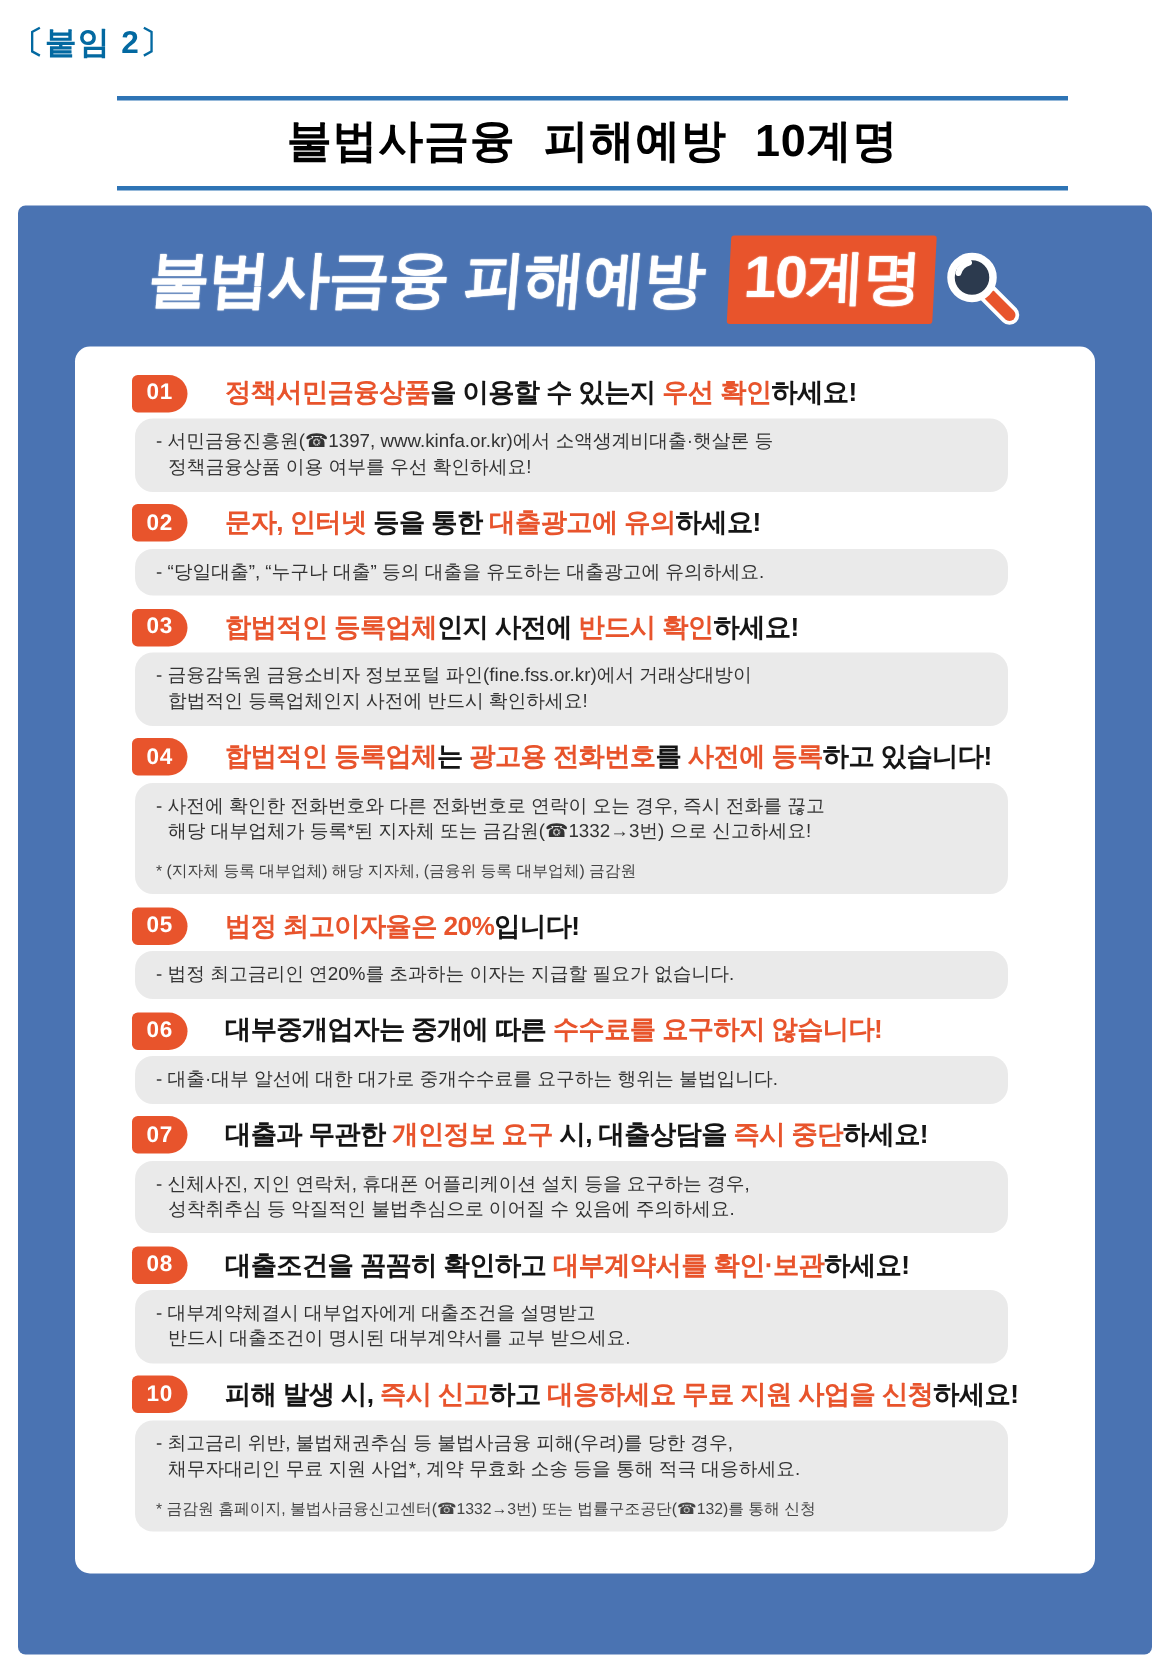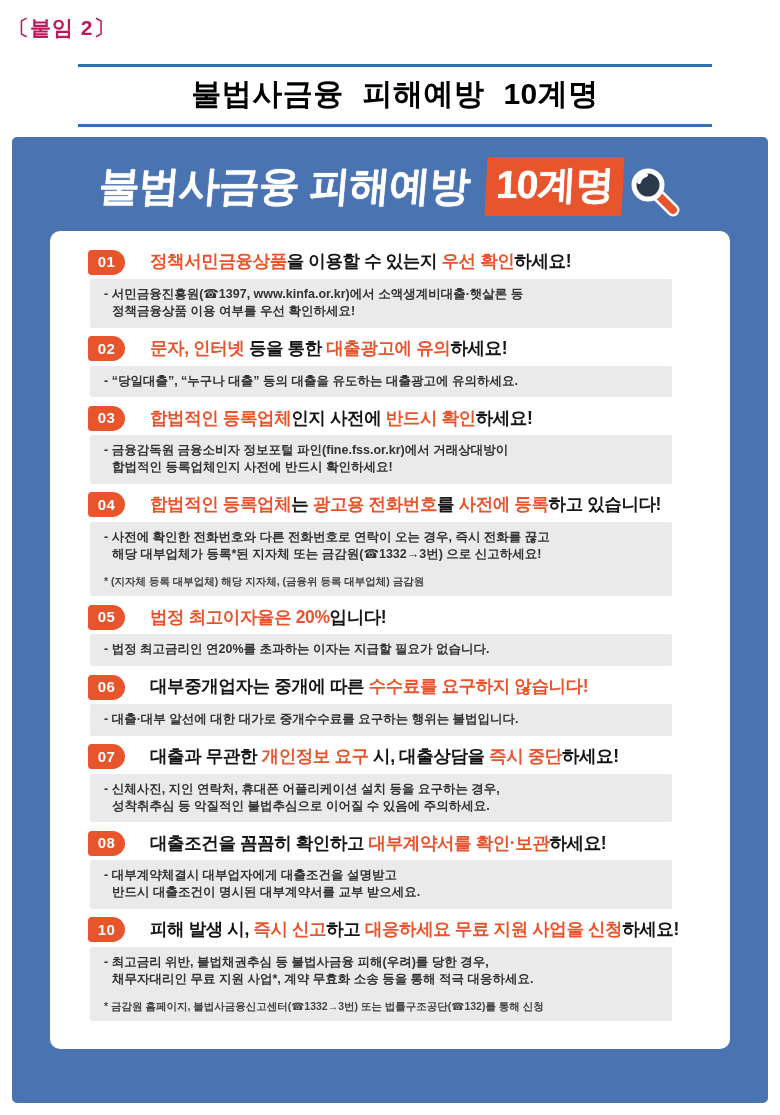--- a/index.html
+++ b/index.html
@@ -12,21 +12,21 @@
   *{margin:0;padding:0;box-sizing:border-box;}
   html,body{background:#fff;}
   body{
     font-family:"Liberation Sans","DejaVu Sans",sans-serif;
     width:780px;height:1115px;position:relative;overflow:hidden;
   }
   .page{width:780px;height:1115px;position:relative;background:#fff;}
 
   .attachment-label{
     position:absolute;top:14px;left:8px;
-    font-size:21px;font-weight:600;color:#be185d;letter-spacing:1px;
+    font-size:21px;font-weight:600;color:#0369a1;letter-spacing:1px;
   }
 
   .doc-title-block{
     position:absolute;top:64px;left:78px;width:634px;
     border-top:3px solid var(--line-blue);
     border-bottom:3px solid var(--line-blue);
     padding:7px 0 9px;text-align:center;
   }
   .doc-title{
     font-size:30px;font-weight:800;color:#000;
@@ -70,23 +70,23 @@
     font-size:15px;font-weight:700;padding-bottom:1px;letter-spacing:0.5px;
   }
   .headline{
     font-size:17.5px;font-weight:800;letter-spacing:-0.4px;
     white-space:nowrap;line-height:1.1;
   }
   .seg.dark{color:var(--dark);}
   .seg.orange{color:var(--accent);}
 
   .detail-box{
-    background:var(--box-gray);border-radius:2px;
+    background:var(--box-gray);border-radius:12px;
     margin:0 38px 0 2px;padding:7px 14px 8px;
-    color:#333;font-size:12.5px;line-height:1.34;font-weight:700;
+    color:#333;font-size:12.5px;line-height:1.34;font-weight:400;
   }
   .detail-line{white-space:nowrap;}
   .detail-line.cont{padding-left:8px;}
   .footnote{font-size:10.5px;color:#444;margin-top:12px;white-space:nowrap;}
 </style>
 </head>
 <body>
 
 <div class="page">
 

